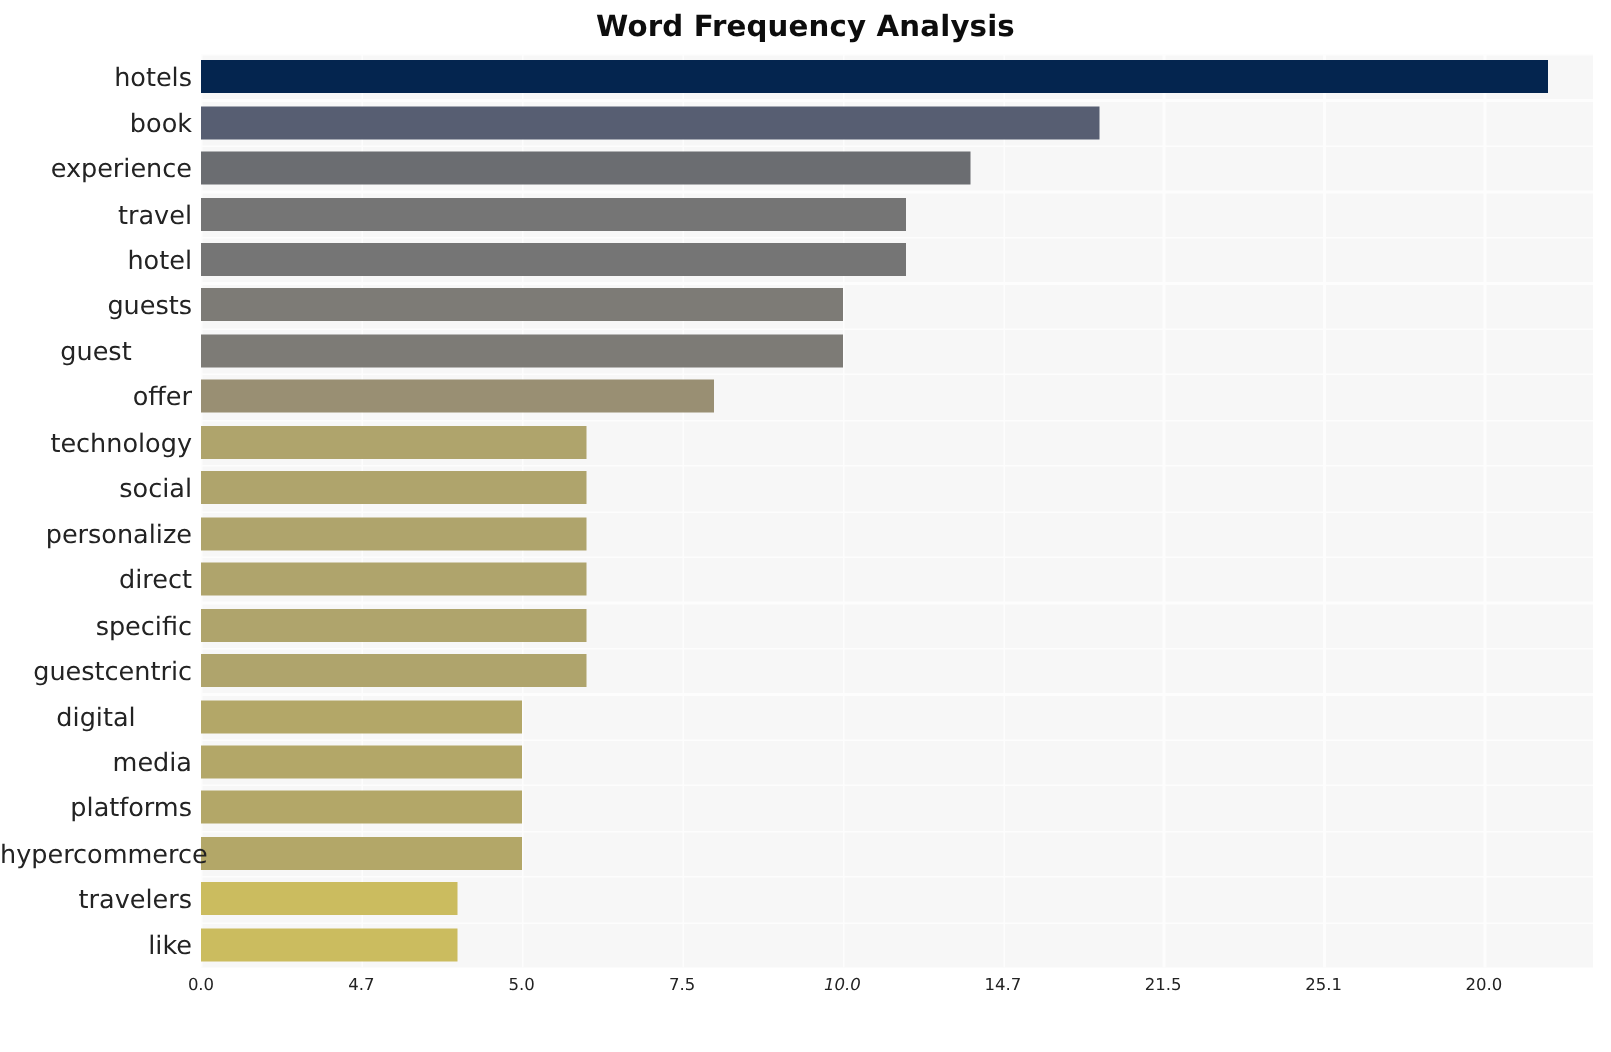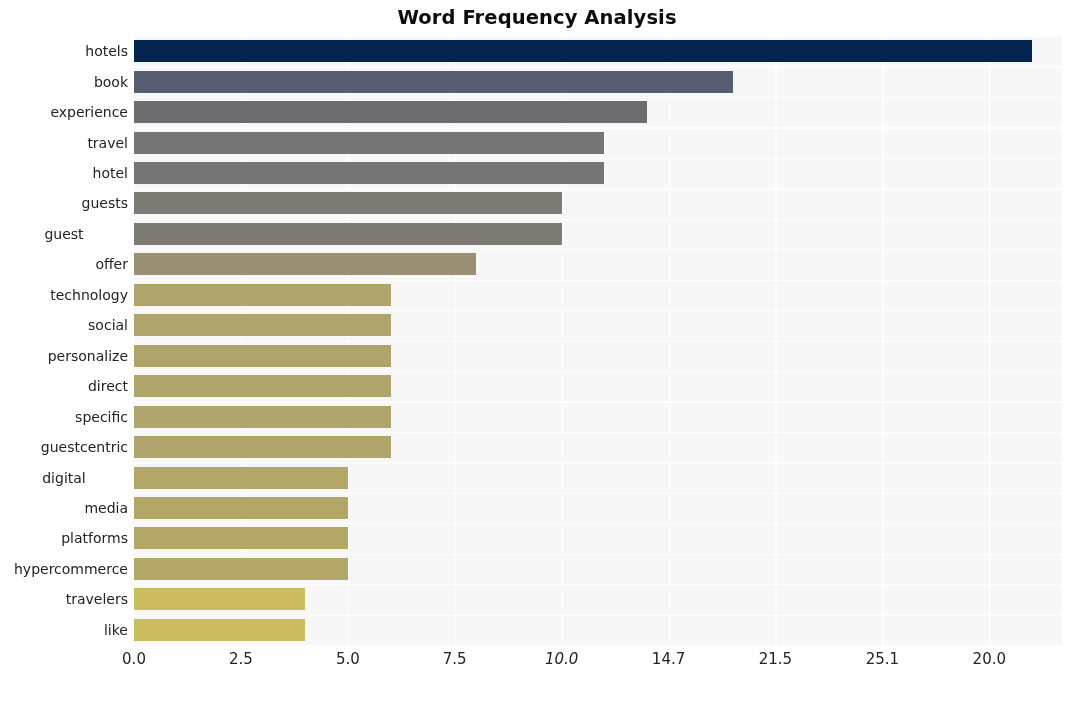--- a/index.html
+++ b/index.html
@@ -66,36 +66,36 @@
     left: 0;
     top: 36px;
     width: 128px;
     height: 609px;
   }
   .ytick {
     position: absolute;
     right: 0;
     width: 128px;
     text-align: right;
-    font-size: 14px;
+    font-size: 17px;
     color: #232323;
     line-height: 1;
   }
   
   #x-axis {
     position: absolute;
     left: 134px;
     top: 650px;
     width: 928px;
     height: 22px;
   }
   .xtick {
     position: absolute;
     top: 0;
-    font-size: 15px;
+    font-size: 11px;
     color: #232323;
     transform: translateX(-50%);
     white-space: nowrap;
   }
   #x-axis-label {
     position: absolute;
     left: 134px;
     top: 674px;
     width: 928px;
     text-align: center;
@@ -180,21 +180,21 @@
       <div class="ytick" style="top: 434.525px; text-align: center;">digital</div>
       <div class="ytick" style="top: 464.975px;">media</div>
       <div class="ytick" style="top: 495.425px; text-align: right;">platforms</div>
       <div class="ytick" style="top: 525.875px;">hypercommerce</div>
       <div class="ytick" style="top: 556.325px;">travelers</div>
       <div class="ytick" style="top: 586.775px;">like</div>
     </div>
 
   <div id="x-axis">
       <div class="xtick" style="left: 0px;">0.0</div>
-      <div class="xtick" style="left: 106.912px;">2.5</div>
+      <div class="xtick" style="left: 106.912px;">4.7</div>
       <div class="xtick" style="left: 213.825px;">5.0</div>
       <div class="xtick" style="left: 320.737px;">7.5</div>
       <div class="xtick" style="left: 427.65px; font-style: italic;">10.0</div>
       <div class="xtick" style="left: 534.562px;">14.7</div>
       <div class="xtick" style="left: 641.475px;">21.5</div>
       <div class="xtick" style="left: 748.387px;">25.1</div>
       <div class="xtick" style="left: 855.3px;">20.0</div>
     </div>
 
 

